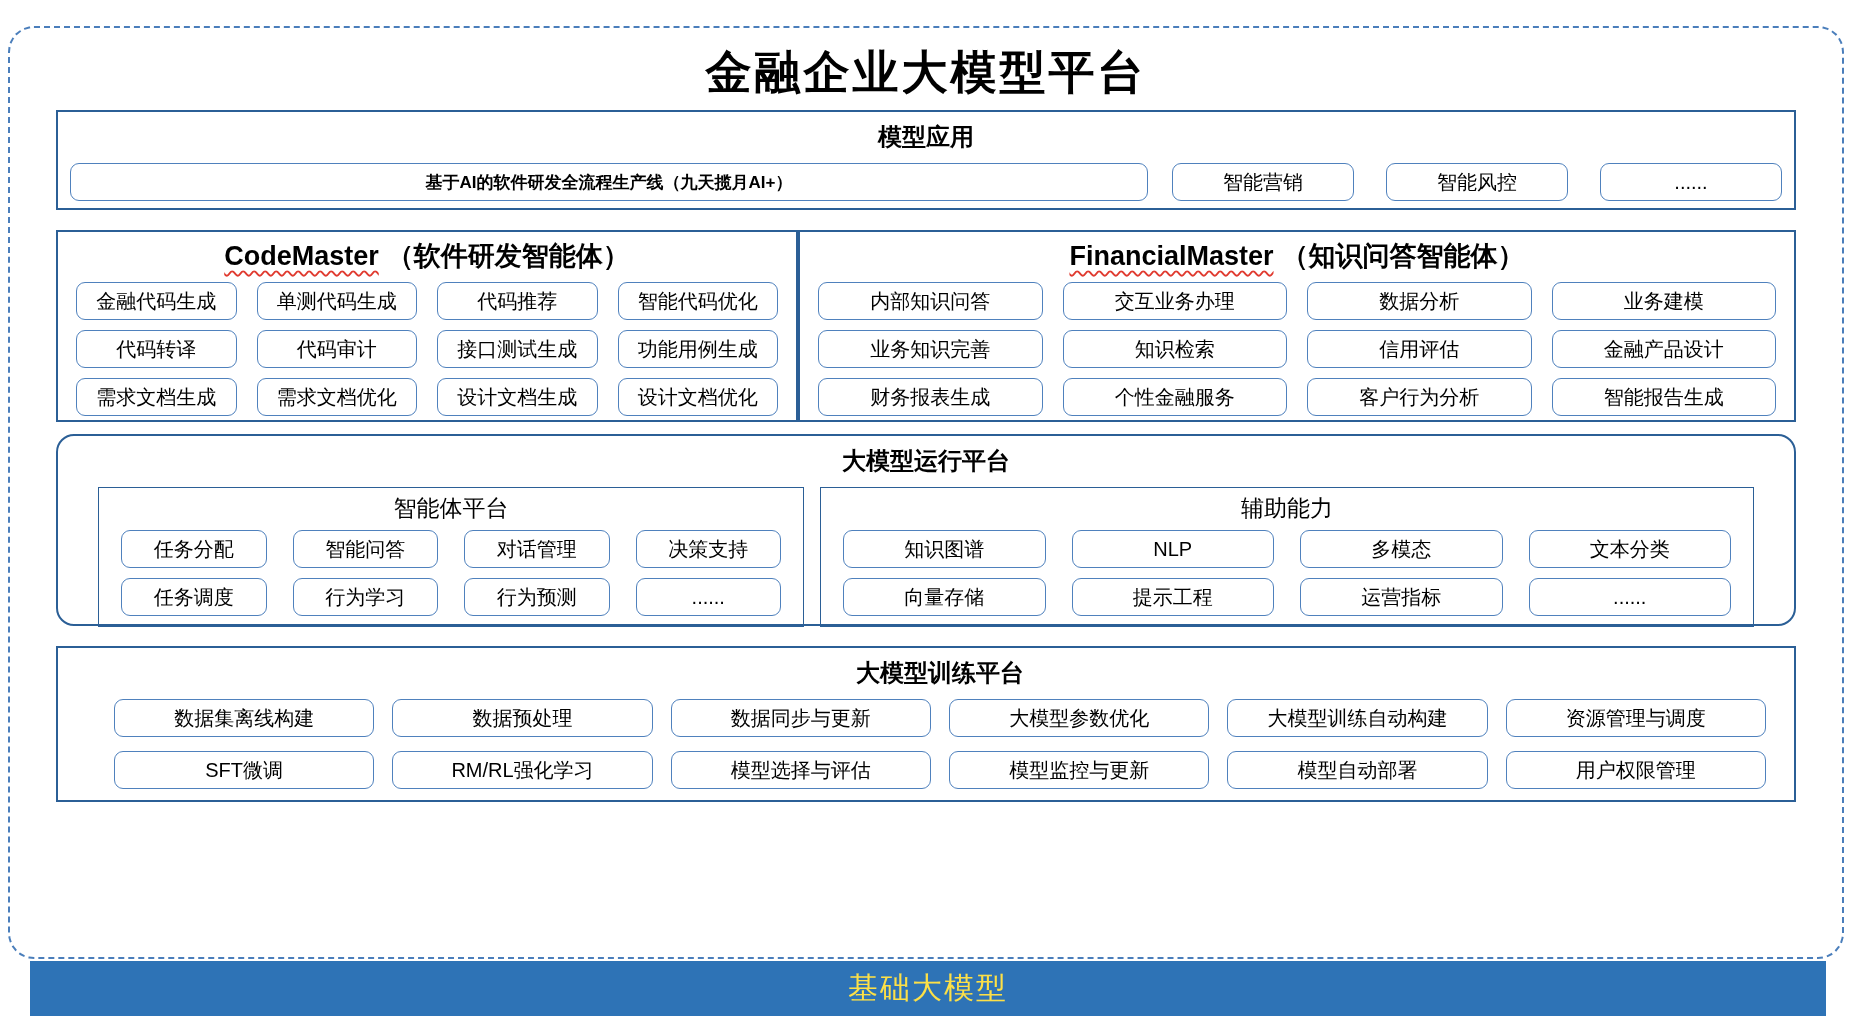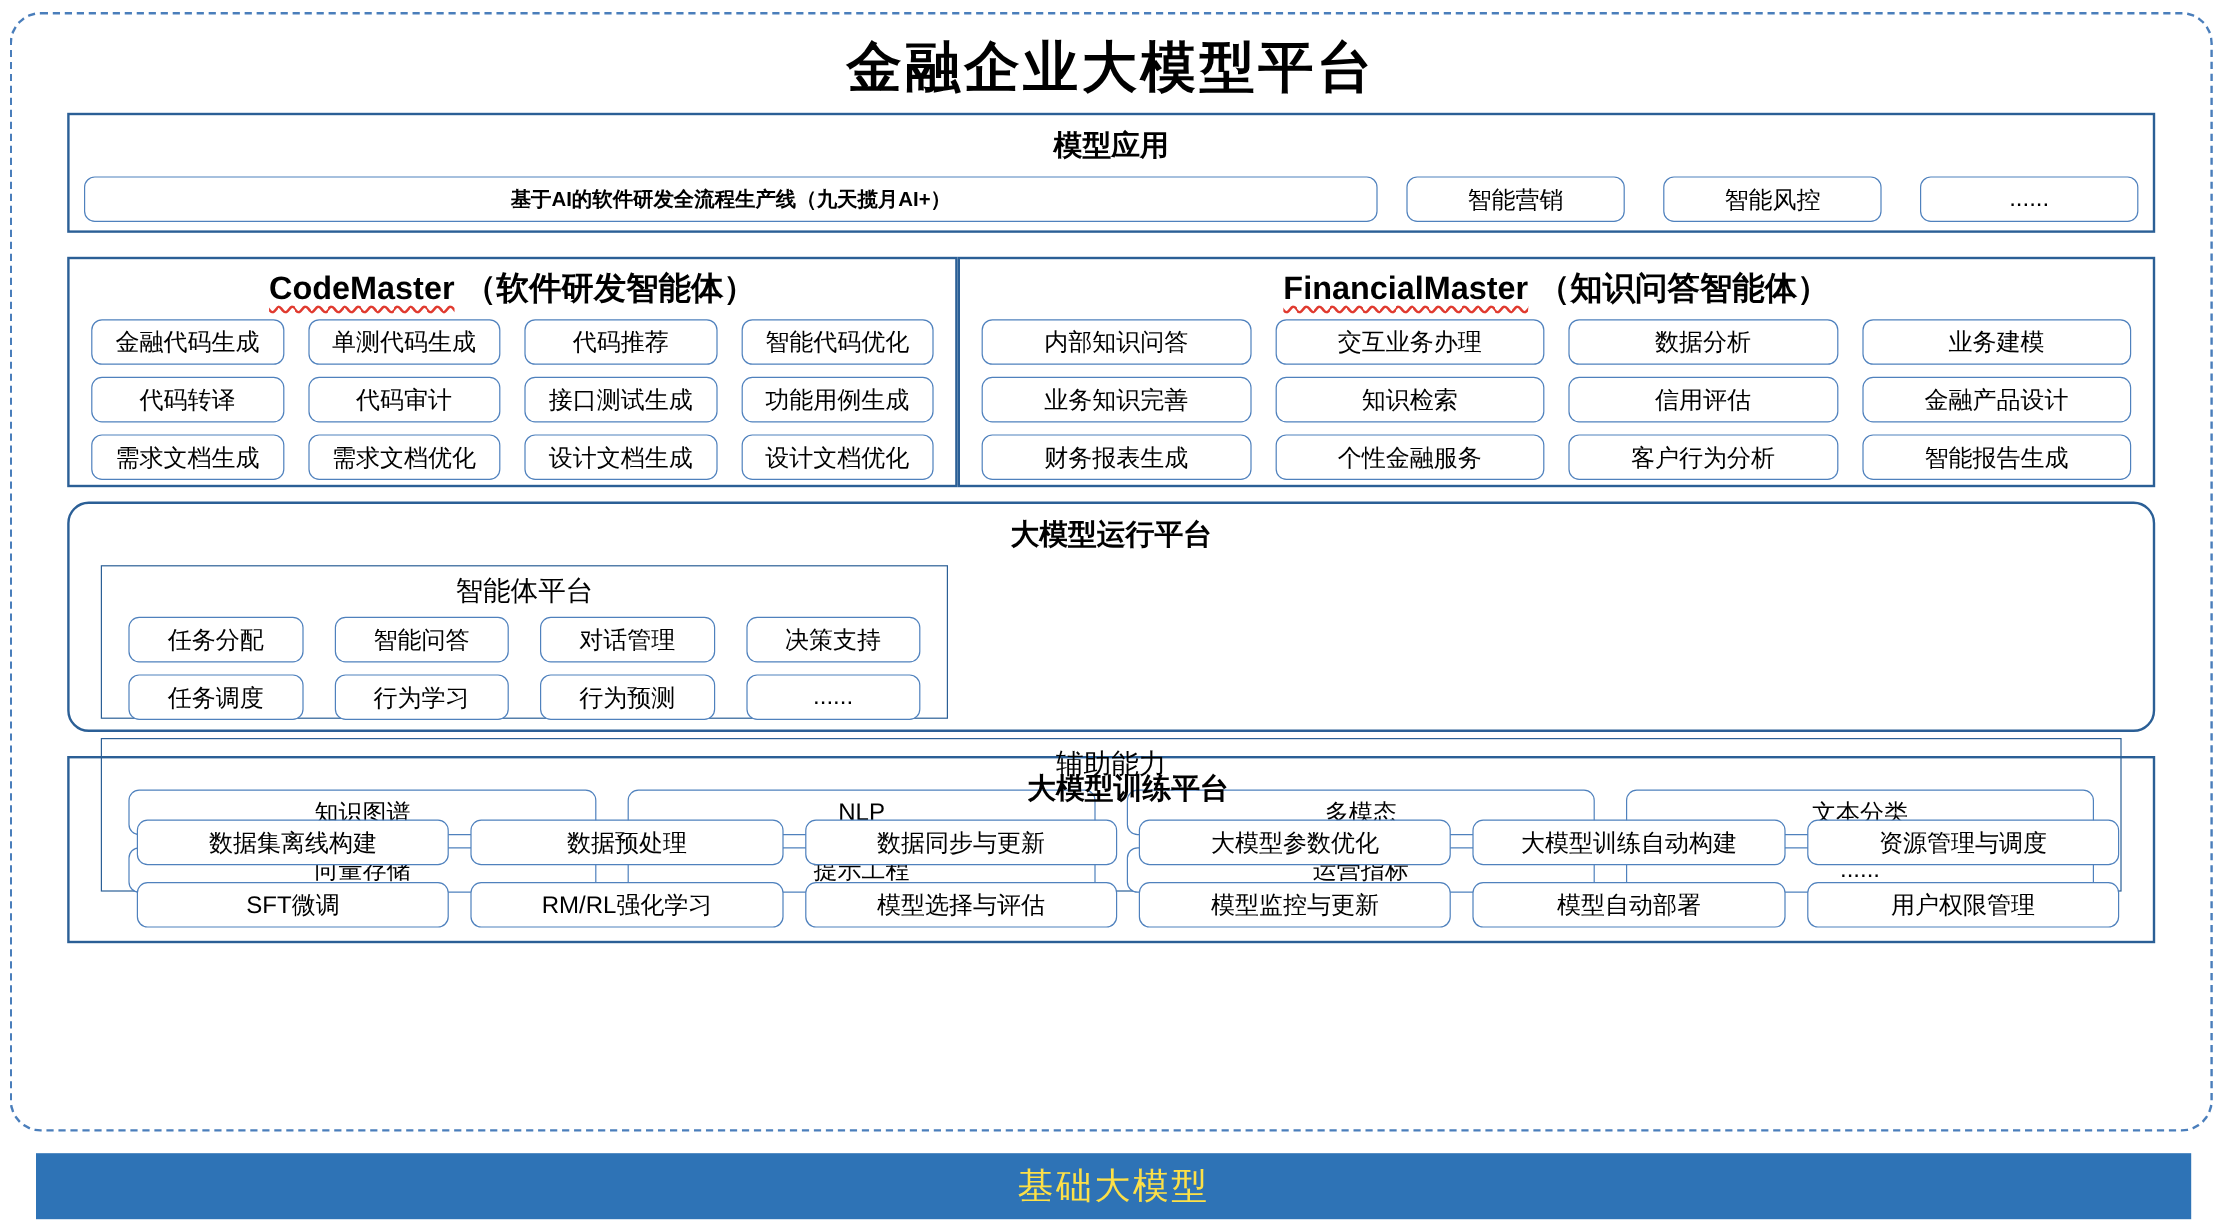--- a/index.html
+++ b/index.html
@@ -1,18 +1,18 @@
 <!DOCTYPE html>
 <html><head>
 <meta charset="utf-8">
 <style>
   html,body{margin:0;padding:0;background:#fff;}
   body{width:1856px;height:1024px;position:relative;overflow:hidden;
        font-family:"Liberation Sans","DejaVu Sans",sans-serif;color:#000;}
-  .outer{position:absolute;left:8px;top:10px;width:1836px;height:933px;
+  .outer{position:absolute;left:8px;top:26px;width:1836px;height:933px;
          border:2px dashed #4a7ebb;border-radius:26px;box-sizing:border-box;}
   .main-title{text-align:center;font-family:"DejaVu Serif","Liberation Serif",serif;
               font-weight:bold;font-size:46px;line-height:1.4;margin-top:12px;letter-spacing:3px;}
   .sec{margin:0 46px;border:2px solid #2b5f96;background:#fff;box-sizing:border-box;}
   .sec-header{text-align:center;font-weight:bold;font-size:24px;padding:9px 0 8px;}
   .sub-header{text-align:center;font-weight:normal;font-size:23px;padding:5px 0 6px;}
   .master-header{text-align:center;font-weight:bold;font-size:27px;padding:6px 0 8px;white-space:nowrap;}
   .master-en{text-decoration:underline wavy #e03a2f;text-decoration-thickness:2px;
              text-underline-offset:5px;text-decoration-skip-ink:none;margin-right:8px;}
   .btn{border:1.5px solid #4f81bd;border-radius:9px;background:#fff;box-sizing:border-box;
@@ -26,21 +26,21 @@
   .app-list .btn{flex:1;}
   
   .agents-row{display:flex;margin:20px 46px 0;height:192px;}
   .agent-box{border:2px solid #2b5f96;box-sizing:border-box;}
   .agent-box.left{width:742px;}
   .agent-box.right{flex:1;}
   .grid4{display:grid;grid-template-columns:repeat(4,1fr);grid-auto-rows:38px;
          gap:10px 20px;padding:0 18px;}
   
   .runtime-sec{margin-top:12px;height:192px;border-radius:18px;}
-  .runtime-inner{display:flex;gap:16px;margin:2px 26px 0;height:140px;flex-direction:column;}
+  .runtime-inner{display:flex;gap:16px;margin:2px 40px 0;height:140px;}
   .inner-box{border:1.5px solid #2b5f96;box-sizing:border-box;}
   .inner-box.left{width:706px;}
   .inner-box.right{flex:1;}
   .inner-box .grid4{grid-auto-rows:36px;padding:0 22px;gap:12px 26px;}
   
   .training-sec{margin-top:20px;height:156px;padding-left:28px;}
   .grid6{display:grid;grid-template-columns:repeat(6,1fr);grid-auto-rows:38px;
          gap:14px 18px;padding:2px 28px 0;}
   
   .base-bar{position:absolute;left:30px;top:961px;width:1796px;height:55px;

